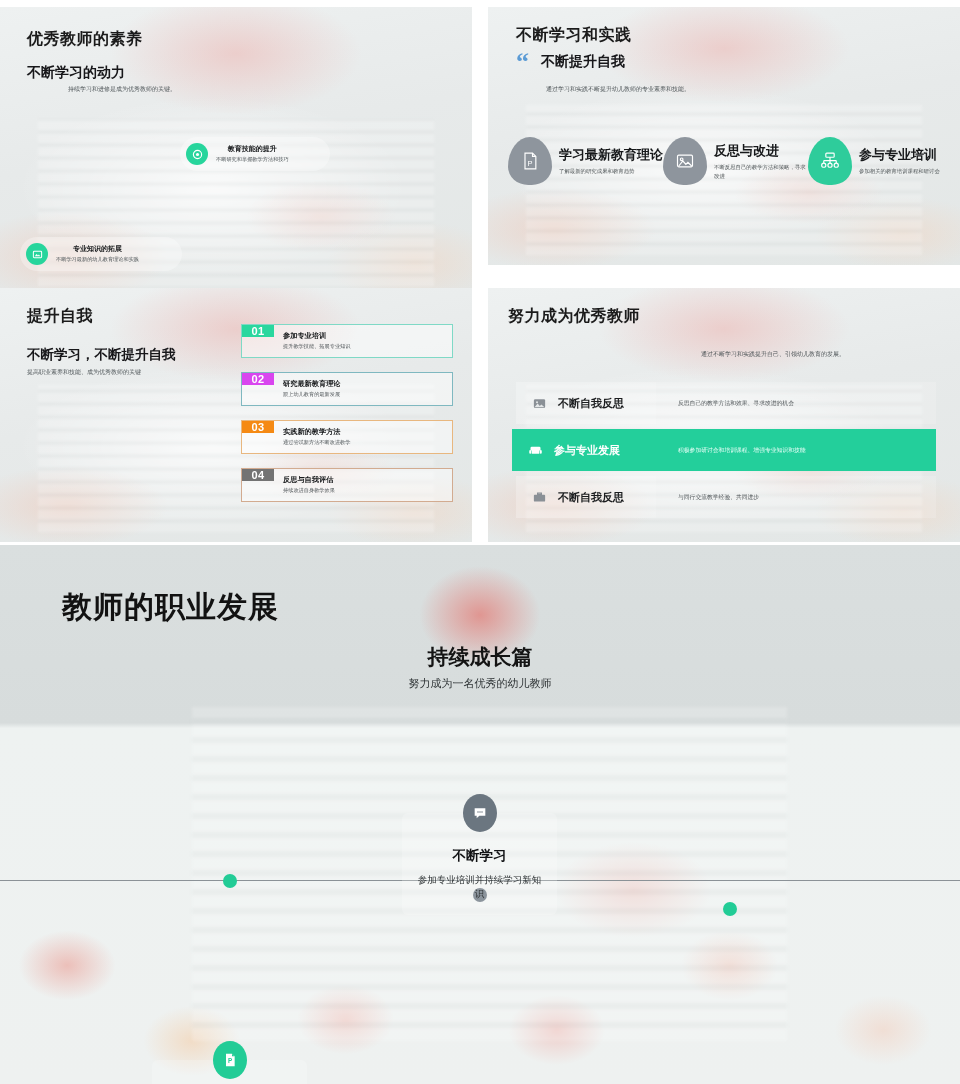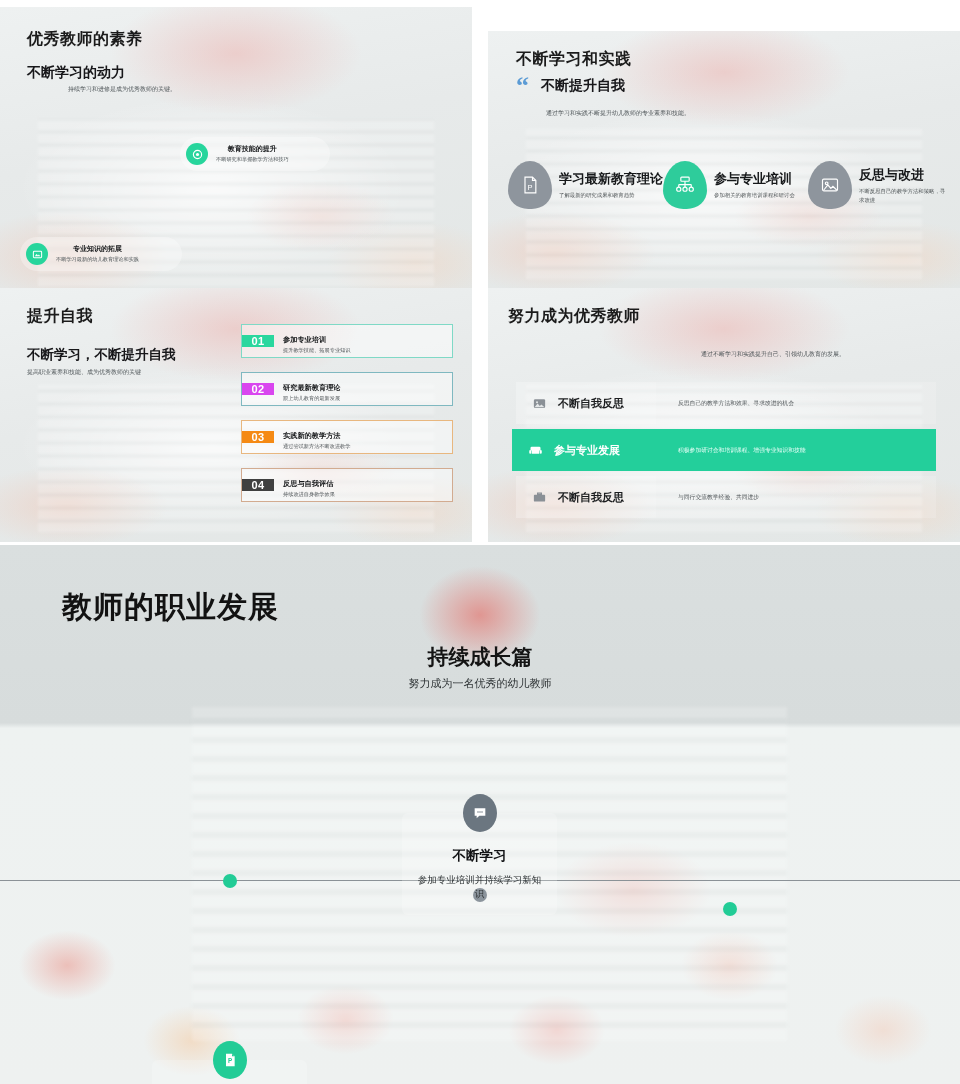--- a/index.html
+++ b/index.html
@@ -64,21 +64,21 @@
   .pill .txt p { font-size:5.2px; color:#4c5356; line-height:1.45; }
   .dot{
     flex:0 0 auto; width:22px; height:22px; border-radius:50%;
     background:#27d59c; display:flex; align-items:center; justify-content:center;
   }
   .dot svg{ width:11px; height:11px; fill:#fff; }
   #s1 .p-a{ left:180px; top:130px; width:150px; }
   #s1 .p-b{ left:20px;  top:196px; width:162px; }
 
   
-  #s2{ left:488px; top:7px; width:472px; height:258px;margin-top:24px; }
+  #s2{ left:488px; top:7px; width:472px; height:258px; }
   #s2 .kicker{ position:absolute; left:28px; top:18px; }
   #s2 .qrow{ position:absolute; left:28px; top:46px; display:flex; align-items:center; gap:12px; }
   #s2 .quote{ font-size:26px; line-height:.6; color:#5b9bd5; font-weight:bold; font-family:"Liberation Serif",serif; }
   #s2 .sub{ position:absolute; left:58px; top:78px; width:230px; }
 
   .teardrops{ position:absolute; left:20px; top:130px; width:440px; display:flex; }
   .td-item{ display:flex; align-items:center; gap:7px; }
   .td-item:nth-child(1){ width:155px; }
   .td-item:nth-child(2){ width:145px; }
   .td-item:nth-child(3){ width:140px; }
@@ -94,21 +94,21 @@
   .td-txt p { font-size:5.4px; color:#515759; line-height:1.55; }
 
   
   #s3{ left:0; top:288px; width:472px; height:254px; }
   #s3 .kicker{ position:absolute; left:27px; top:18px; }
   #s3 .head-lg{ position:absolute; left:27px; top:58px; font-size:13.5px; }
   #s3 .sub{ position:absolute; left:27px; top:80px; width:190px; }
 
   .numlist{ position:absolute; left:241px; top:324px; width:212px; }
   .numrow{
-    display:flex; align-items:center; height:34px; margin-bottom:14px;
+    display:flex; align-items:flex-start; height:34px; margin-bottom:14px;
     background:rgba(255,255,255,.48);
     border:1px solid rgba(140,160,160,.45);
   }
   .numrow .num{
     flex:0 0 32px; display:flex; align-items:center; justify-content:center;
     color:#fff; font-size:11px; font-weight:bold; letter-spacing:.5px;
   }
   .numrow .body{ padding:6px 0 0 9px; }
   .numrow .body h4{ font-size:7.2px; font-weight:bold; color:#17191b; margin-bottom:2px; }
   .numrow .body p { font-size:5.2px; color:#4f5558; }
@@ -270,45 +270,45 @@
               <path d="M15 2.5v4h4"></path>
               <text x="9" y="17.5" font-size="9" fill="#fff" stroke="none" font-family="Liberation Sans, sans-serif">P</text>
             </svg>
         </span>
         <span class="td-txt">
           <h4>学习最新教育理论</h4>
           <p>了解最新的研究成果和教育趋势</p>
         </span>
       </div>
       <div class="td-item">
+        <span class="teardrop">
+          <svg viewBox="0 0 24 24">
+              <rect x="3" y="5" width="18" height="14" rx="1.5"></rect>
+              <circle cx="8" cy="10" r="1.6"></circle>
+              <path d="M4.5 18l5-6 3.5 4 2.5-2.5 4.5 4.5"></path>
+            </svg>
+        </span>
+        <span class="td-txt">
+          <h4>反思与改进</h4>
+          <p>不断反思自己的教学方法和策略，寻求改进</p>
+        </span>
+      </div>
+      <div class="td-item">
         <span class="teardrop green">
           <svg viewBox="0 0 24 24">
               <rect x="7" y="2.5" width="10" height="5" rx="1"></rect>
               <path d="M12 7.5v4M4.5 11.5h15M4.5 11.5v3M12 11.5v3M19.5 11.5v3"></path>
               <circle cx="4.5" cy="17" r="2.5"></circle>
               <circle cx="12" cy="17" r="2.5"></circle>
               <circle cx="19.5" cy="17" r="2.5"></circle>
             </svg>
         </span>
         <span class="td-txt">
           <h4>参与专业培训</h4>
           <p>参加相关的教育培训课程和研讨会</p>
-        </span>
-      </div>
-      <div class="td-item">
-        <span class="teardrop">
-          <svg viewBox="0 0 24 24">
-              <rect x="3" y="5" width="18" height="14" rx="1.5"></rect>
-              <circle cx="8" cy="10" r="1.6"></circle>
-              <path d="M4.5 18l5-6 3.5 4 2.5-2.5 4.5 4.5"></path>
-            </svg>
-        </span>
-        <span class="td-txt">
-          <h4>反思与改进</h4>
-          <p>不断反思自己的教学方法和策略，寻求改进</p>
         </span>
       </div>
     </div>
   </section>
 
   <section class="slide" id="s3">
     <div class="bg"></div>
     <h1 class="kicker">提升自我</h1>
     <h2 class="head-lg">不断学习，不断提升自我</h2>
     <p class="sub">提高职业素养和技能、成为优秀教师的关键</p>
@@ -331,21 +331,21 @@
       </span>
     </div>
     <div class="numrow" style="border-color:#e8b77f">
       <span class="num" style="background:#f58a14">03</span>
       <span class="body">
         <h4>实践新的教学方法</h4>
         <p>通过尝试新方法不断改进教学</p>
       </span>
     </div>
     <div class="numrow" style="border-color:#d2ab90">
-      <span class="num" style="background:#404040">04</span>
+      <span class="num" style="background:#737373">04</span>
       <span class="body">
         <h4>反思与自我评估</h4>
         <p>持续改进自身教学效果</p>
       </span>
     </div>
   </div>
 
   <section class="slide" id="s4">
     <div class="bg"></div>
     <h1 class="kicker">努力成为优秀教师</h1>

